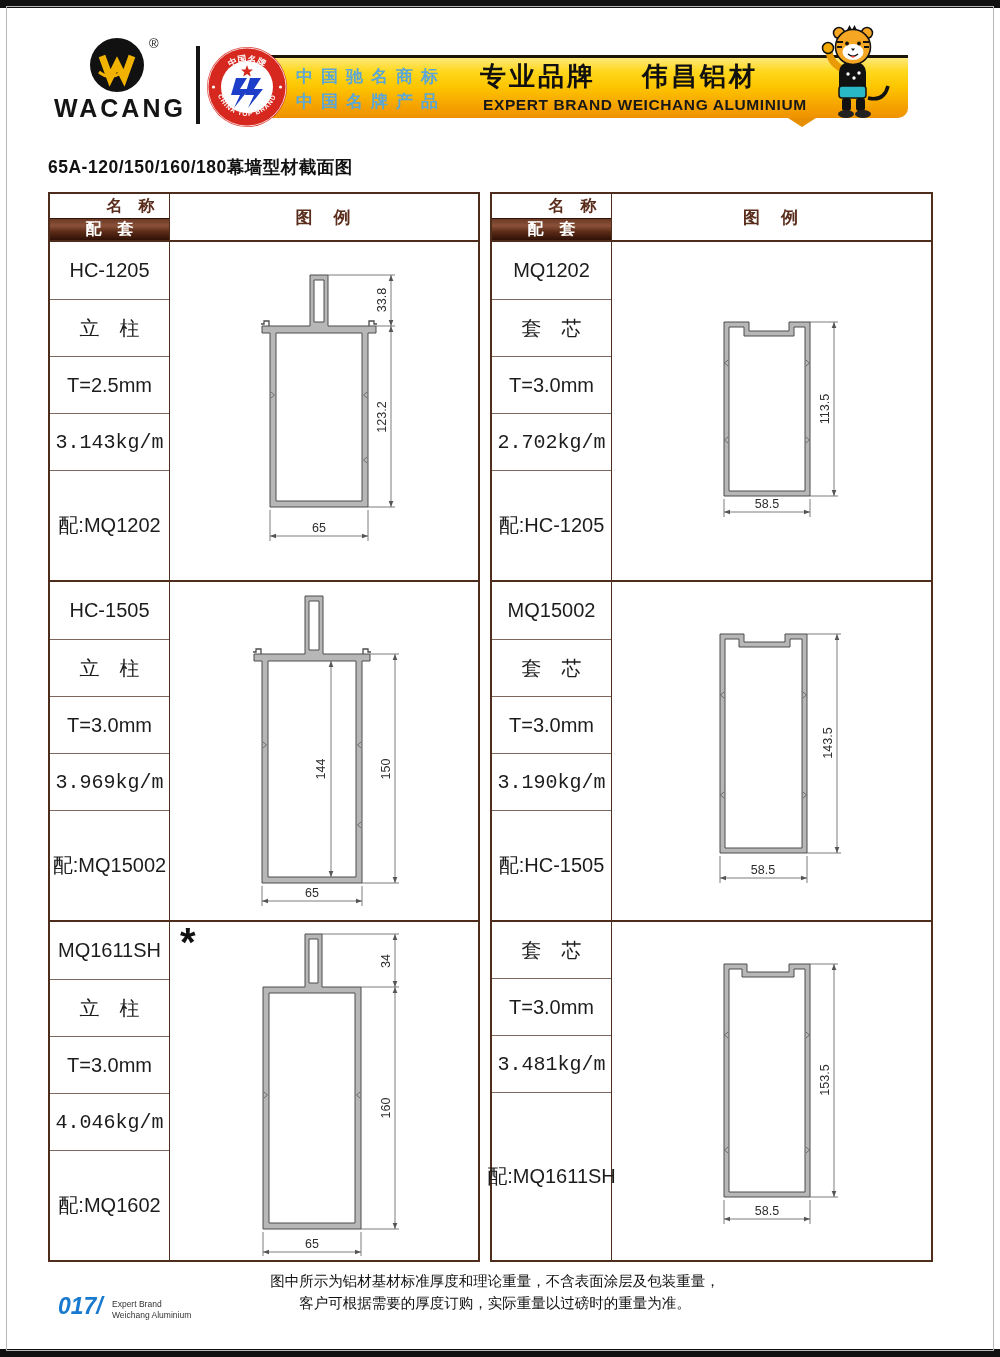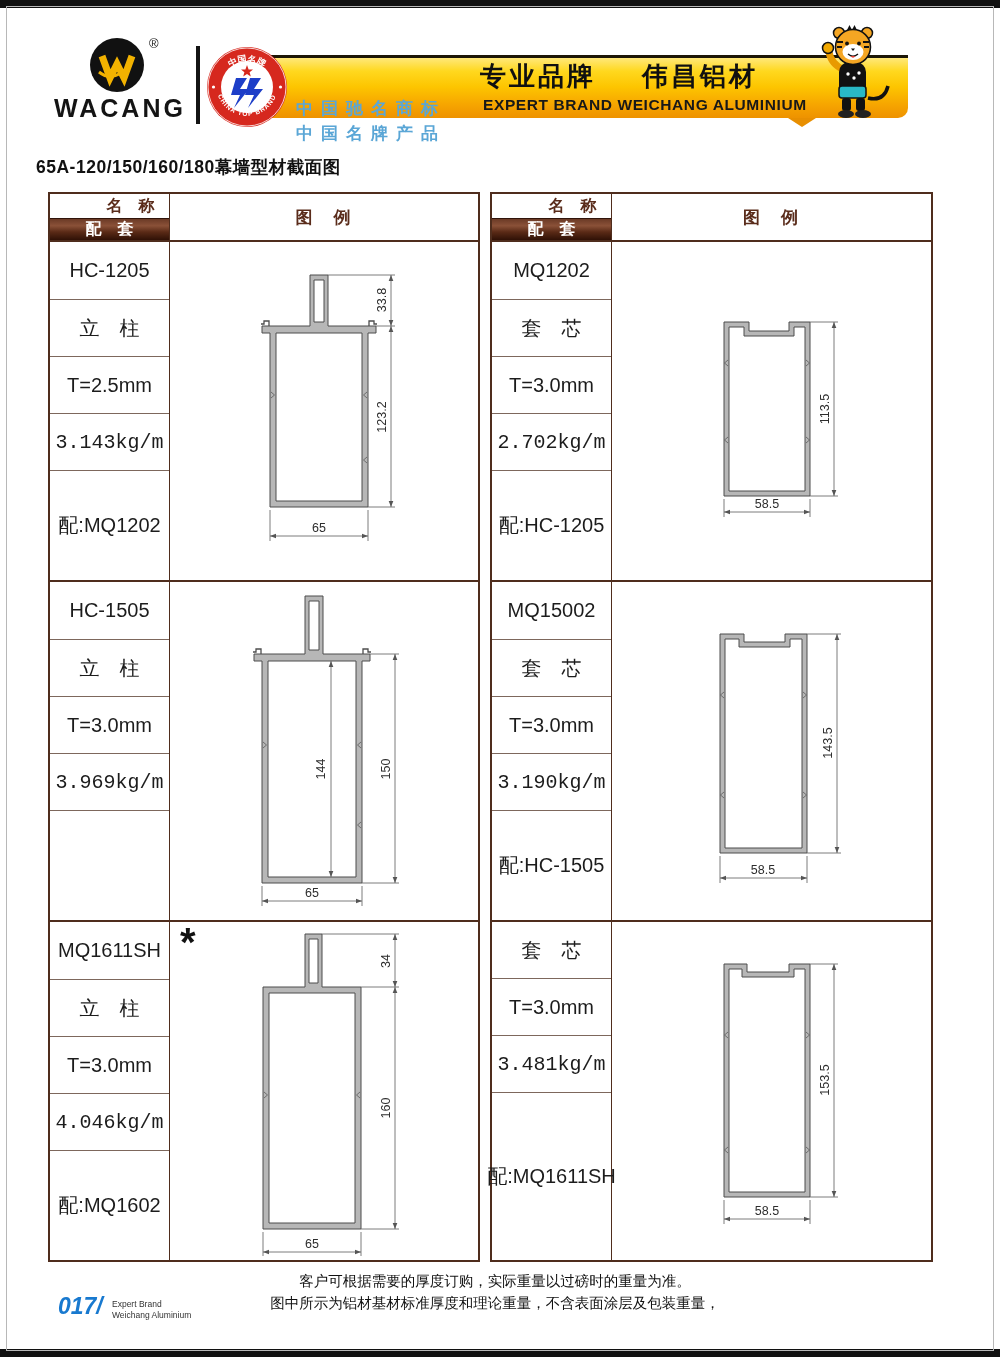--- a/index.html
+++ b/index.html
@@ -15,31 +15,31 @@
   .logo-text{position:absolute;left:0;top:58px;width:150px;text-align:center;
              font-size:25px;font-weight:bold;letter-spacing:3px;color:#141414;}
   .reg{position:absolute;left:104px;top:0px;font-size:13px;color:#141414;}
   .hdr-divider{position:absolute;left:196px;top:46px;width:4px;height:78px;background:#141414;}
   .banner{position:absolute;left:248px;top:55px;width:660px;height:60px;
           border-top:3px solid #1c1606;border-radius:0 0 10px 2px;
           background:linear-gradient(180deg,#ffe87a 0%,#ffd81e 22%,#fdc500 48%,#f6a500 78%,#ee9200 100%);}
   .banner::after{content:"";position:absolute;left:540px;top:100%;width:0;height:0;
           border-left:14px solid transparent;border-right:14px solid transparent;border-top:9px solid #e88f00;}
   .claims{position:absolute;left:48px;top:7px;color:#5aa6d6;font-weight:bold;
-          font-size:17px;letter-spacing:8px;line-height:1.45;margin-top:32px;}
+          font-size:17px;letter-spacing:8px;line-height:1.45;}
   .slogan-cn{position:absolute;left:232px;top:1px;font-size:26px;font-weight:700;
           color:#101010;letter-spacing:3px;white-space:nowrap;}
   .slogan-cn .gap{display:inline-block;width:46px;}
   .slogan-en{position:absolute;left:235px;top:38px;font-size:15.5px;font-weight:bold;
           color:#181818;letter-spacing:0.6px;white-space:nowrap;}
   .badge{position:absolute;left:205px;top:45px;}
   .tiger{position:absolute;left:806px;top:20px;}
 
   
-  .title{position:absolute;left:36px;top:155px;font-size:17.5px;font-weight:bold;
+  .title{position:absolute;left:48px;top:155px;font-size:17.5px;font-weight:bold;
          color:#111;letter-spacing:0.5px;}
 
   
   .ptable{position:absolute;top:192px;height:1070px;border:2px solid #4f2d1d;
           background:#fff;box-sizing:border-box;}
   .ptable.left{left:48px;width:432px;}
   .ptable.right{left:490px;width:443px;}
   .thead{height:46px;display:flex;border-bottom:2px solid #4f2d1d;}
   .th-name-wrap{width:119px;border-right:1px solid #4f2d1d;display:flex;flex-direction:column;}
   .th-name{height:38px;display:flex;align-items:center;justify-content:center;
@@ -193,20 +193,21 @@
         </svg>
       </div>
     </div>
 
     <div class="sec">
       <div class="info">
         <div class="cell c1">HC-1505</div>
         <div class="cell c2">立　柱</div>
         <div class="cell c3">T=3.0mm</div>
         <div class="cell c4">3.969kg/m</div>
+        <div class="cell c5">配:MQ15002</div>
       </div>
       <div class="diagram">
         <svg width="308" height="338" viewBox="0 0 308 338" preserveAspectRatio="none">
           <path class="p" d="M84,72 L135,72 L135,14 L153,14 L153,72 L200,72 L200,79 L192,79 L192,301 L92,301 L92,79 L84,79 Z
                            M139,19 L149,19 L149,68 L139,68 Z
                            M98,79 L186,79 L186,295 L98,295 Z"></path>
           <path class="hk" d="M91,72 v-5 h-5 v3 h-3"></path>
           <path class="hk" d="M193,72 v-5 h5 v3 h3"></path>
           <path class="tk" d="M93,160 l3.5,3 l-3.5,3 M191,160 l-3.5,3 l3.5,3 M191,240 l-3.5,3 l3.5,3"></path>
           <path class="dl" d="M161,79 V295"></path>
@@ -334,21 +335,21 @@
           <path class="ar" d="M112,297 l6,-2.3 v4.6 z"></path>
             <path class="ar" d="M198,297 l-6,-2.3 v4.6 z"></path>
           <text class="dim" transform="rotate(-90 213 158)" x="213" y="162" text-anchor="middle">153.5</text>
           <text class="dim" x="155" y="293" text-anchor="middle">58.5</text>
         </svg>
       </div>
     </div>
   </div>
 
   <div class="footnote">
+    <div>图中所示为铝材基材标准厚度和理论重量，不含表面涂层及包装重量，</div>
     <div>客户可根据需要的厚度订购，实际重量以过磅时的重量为准。</div>
-    <div>图中所示为铝材基材标准厚度和理论重量，不含表面涂层及包装重量，</div>
   </div>
   <div class="pageno">017/</div>
   <div class="pagebrand">
     <div>Expert Brand</div>
     <div>Weichang Aluminium</div>
   </div>
 </div>
 
 </body></html>

